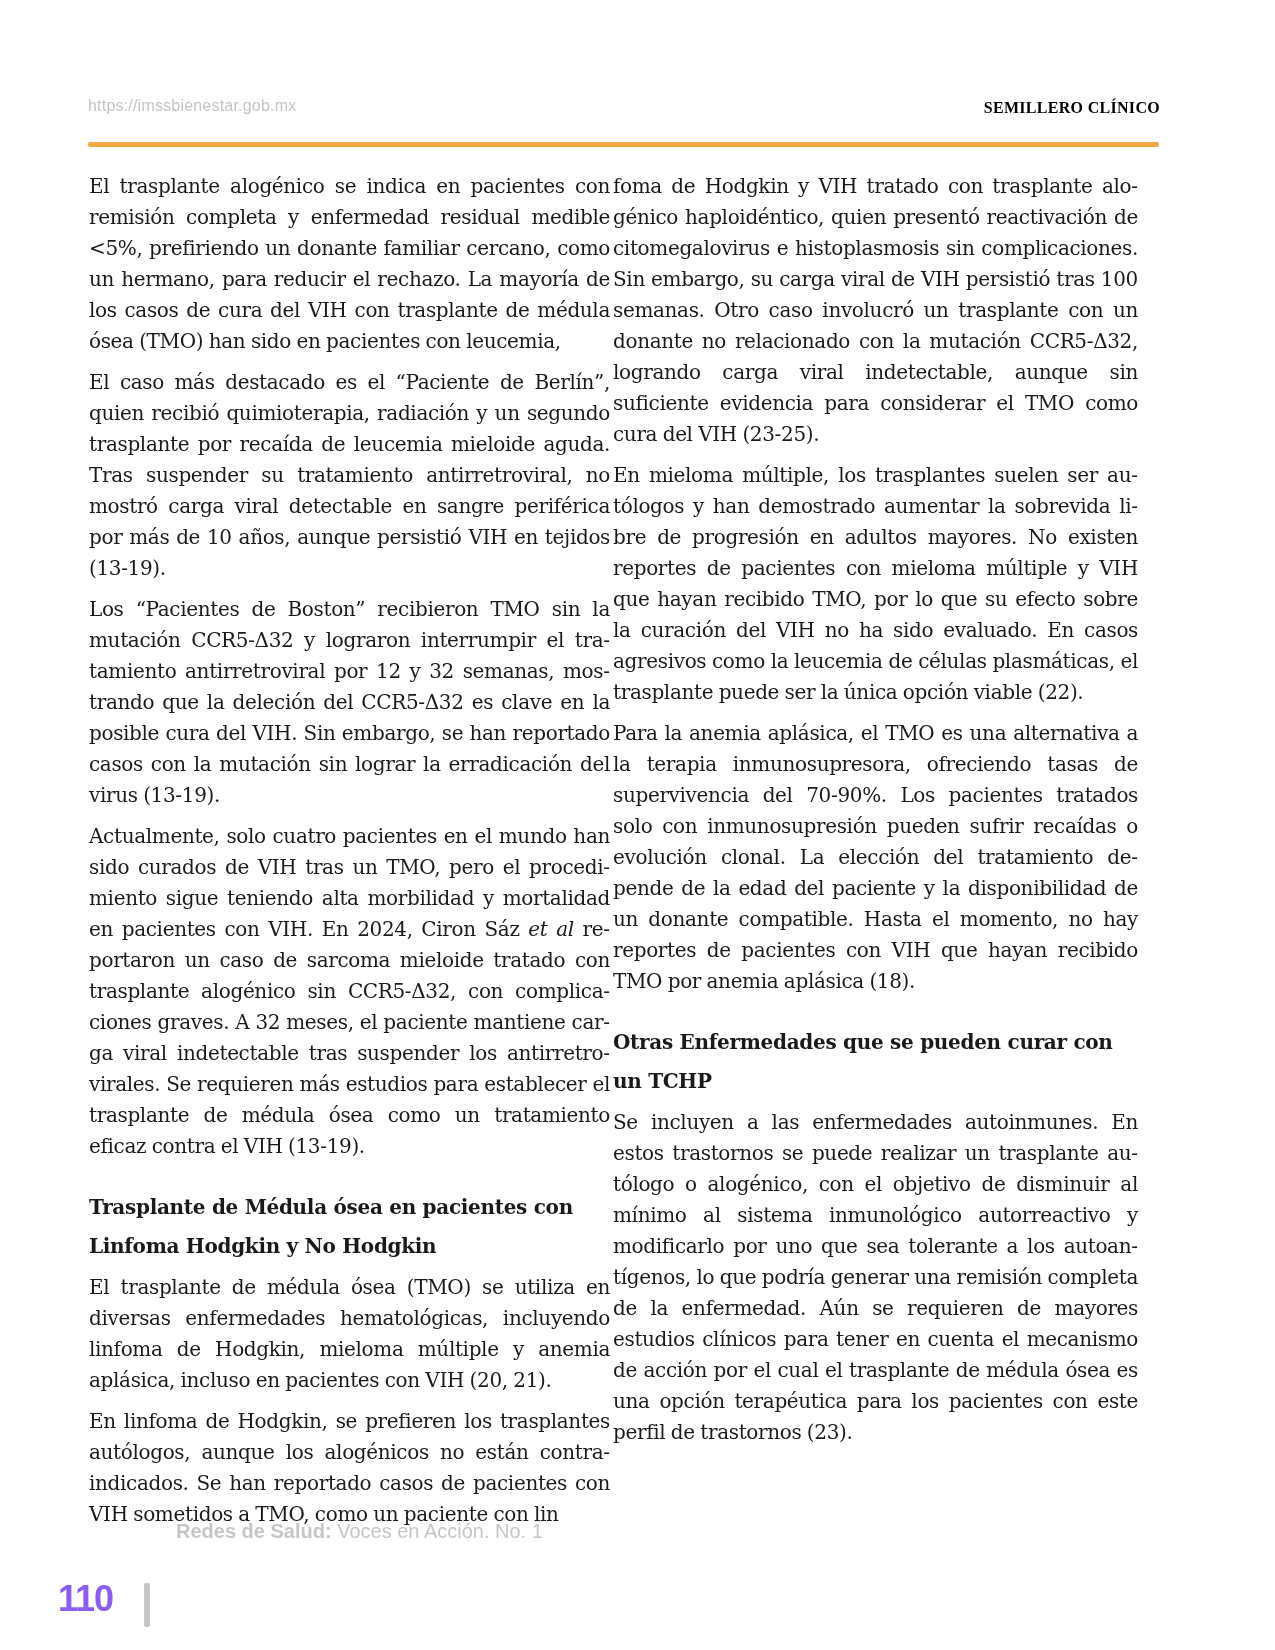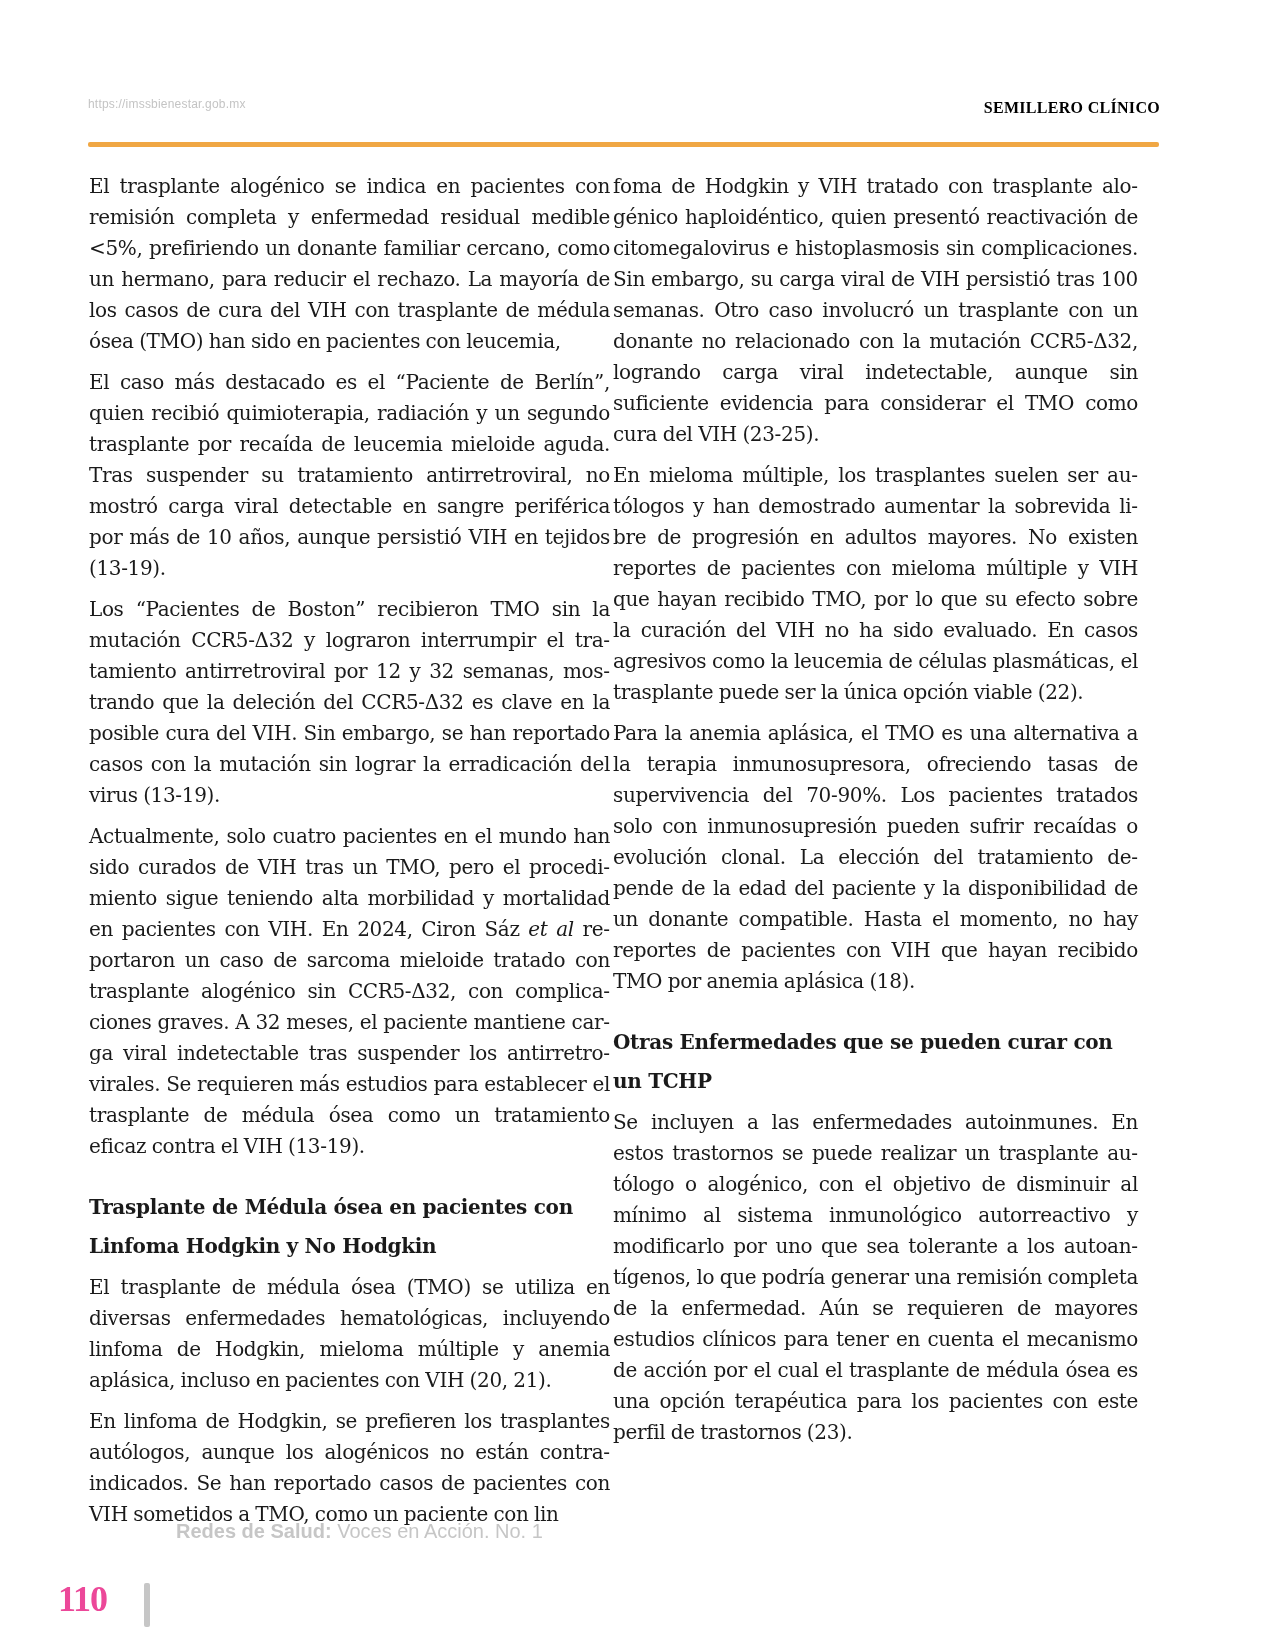--- a/index.html
+++ b/index.html
@@ -13,21 +13,21 @@
       position: relative;
       overflow: hidden;
       font-family: "DejaVu Serif", "Liberation Serif", serif;
       color: #1a1a1a;
     }
     .header-url {
       position: absolute;
       left: 88px;
       top: 97px;
       font-family: "Liberation Sans", "DejaVu Sans", sans-serif;
-      font-size: 12px;
+      font-size: 16px;
       color: #c4c4c4;
       letter-spacing: 0.2px;
     }
     .header-section {
       position: absolute;
       right: 115px;
       top: 99px;
       font-family: Liberation Serif, serif;
       font-weight: bold;
       font-size: 16px;
@@ -69,24 +69,24 @@
     }
     .column p.spaced {
       letter-spacing: 1.6px;
       word-spacing: 4px;
       text-align-last: justify;
     }
     .footer-page {
       position: absolute;
       left: 58px;
       top: 1578px;
-      font-family: Liberation Serif, serif;
+      font-family: Liberation Sans, sans-serif;
       font-weight: bold;
       font-size: 36px;
-      color: #ec4899;
+      color: #8b5cf6;
       letter-spacing: -1px;
     }
     .footer-bar {
       position: absolute;
       left: 144px;
       top: 1583px;
       width: 6px;
       height: 44px;
       background: #c6c6c6;
       border-radius: 2px;

